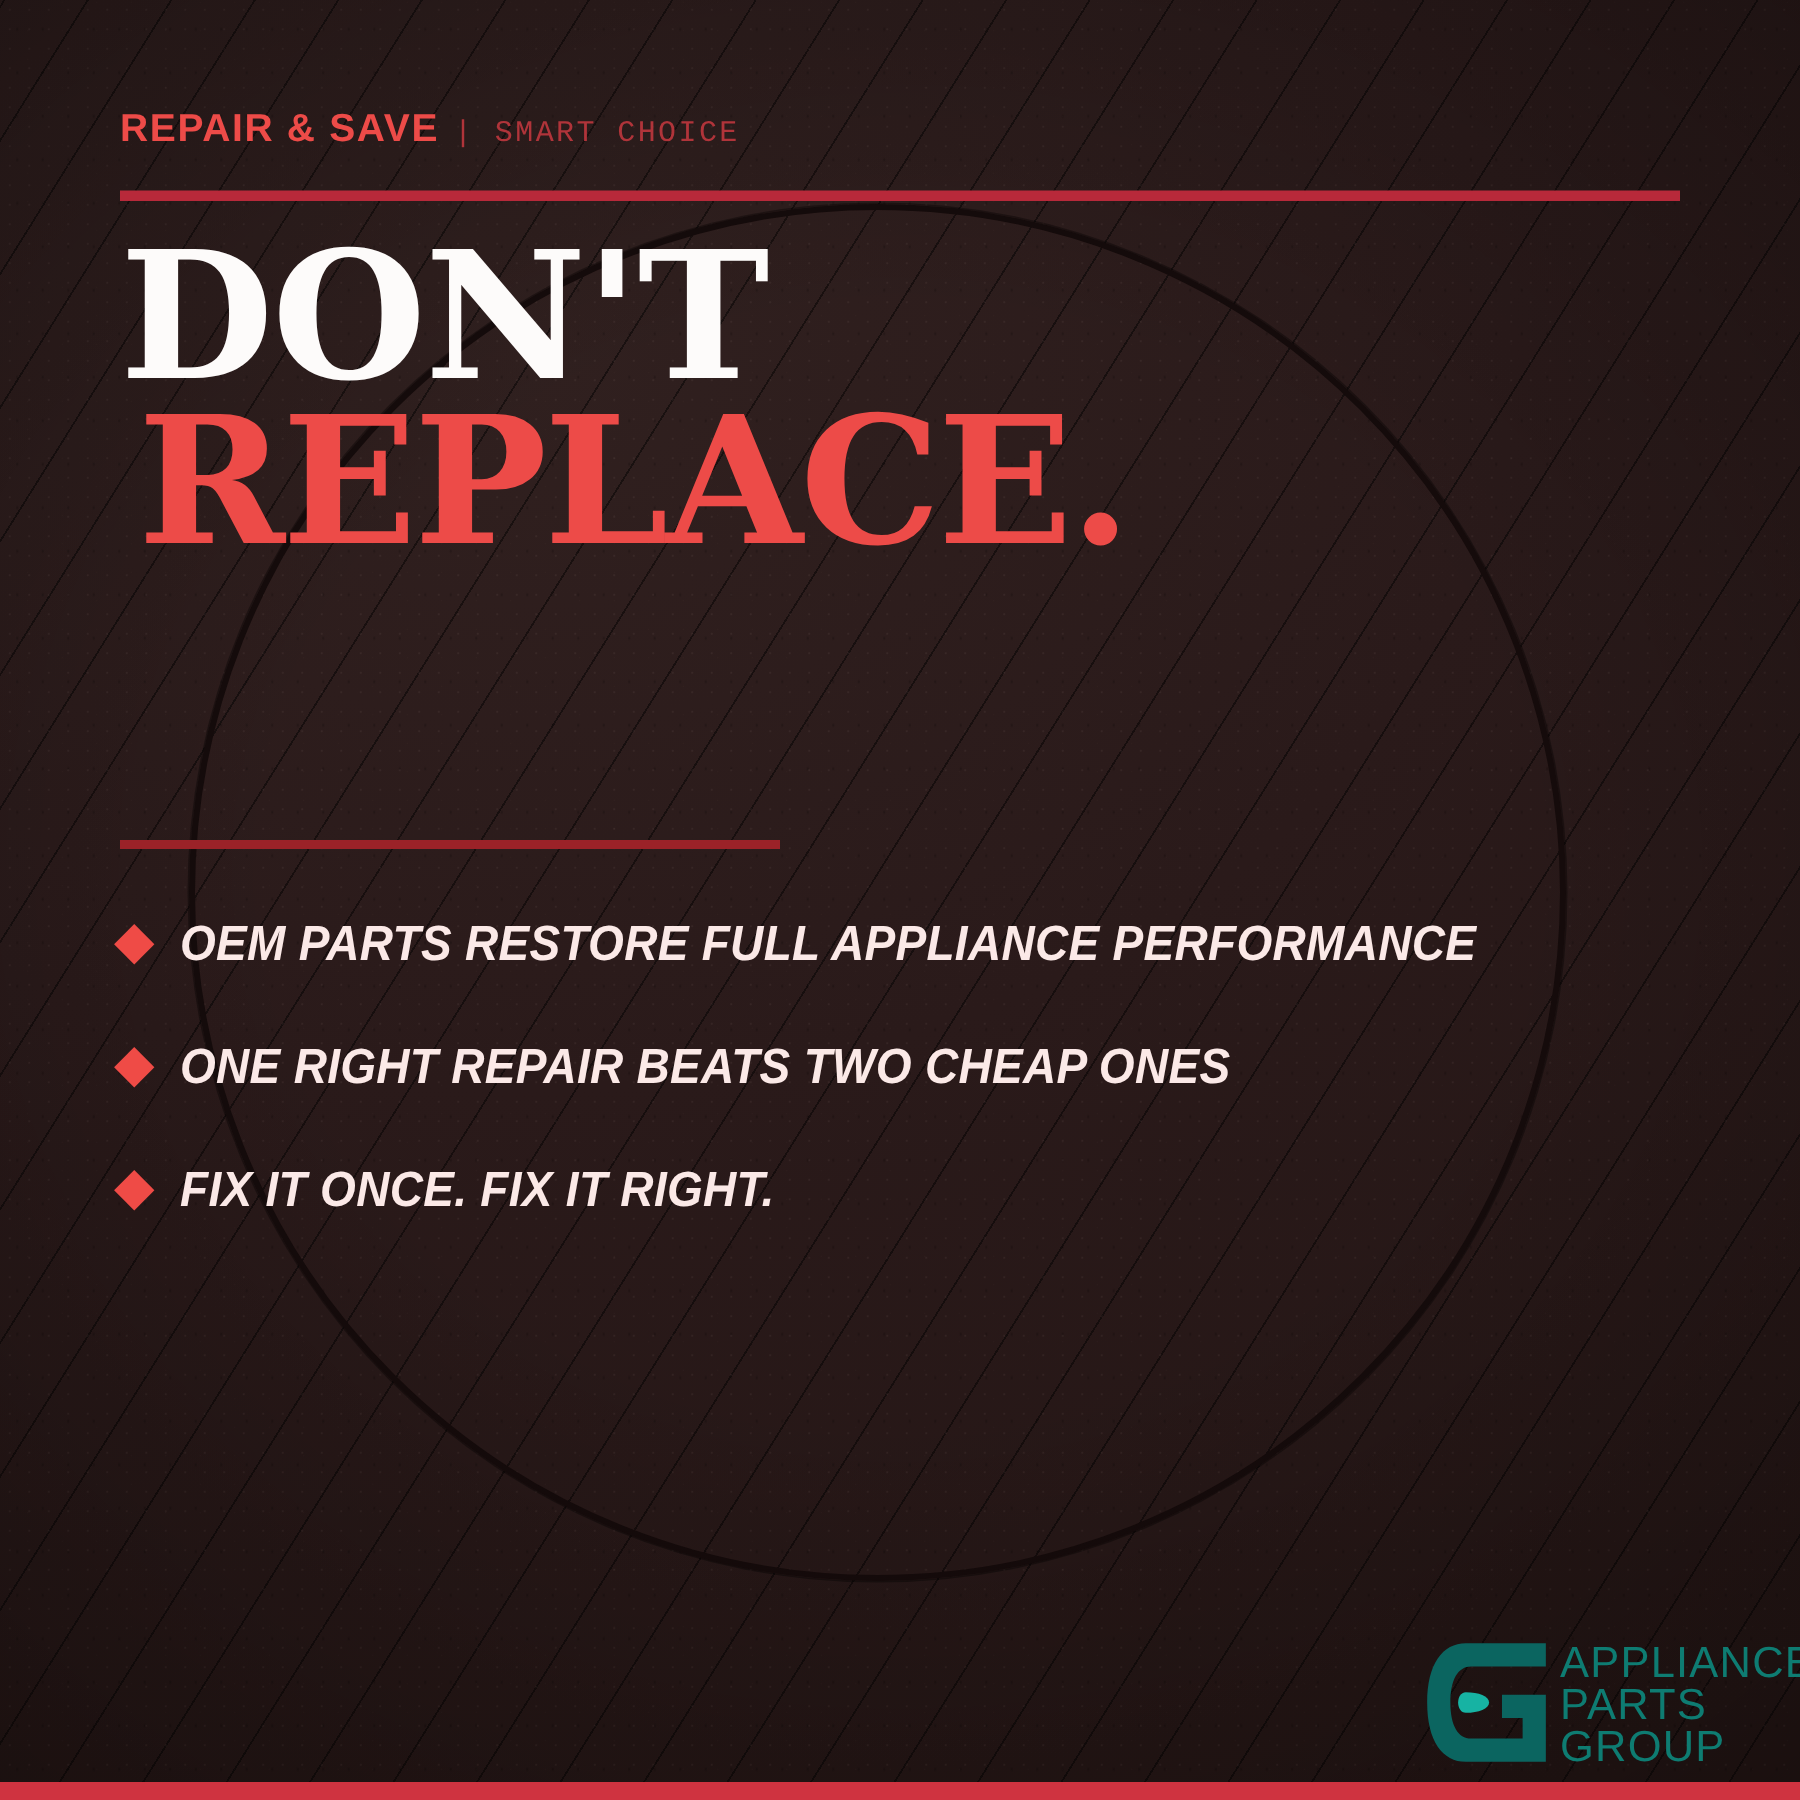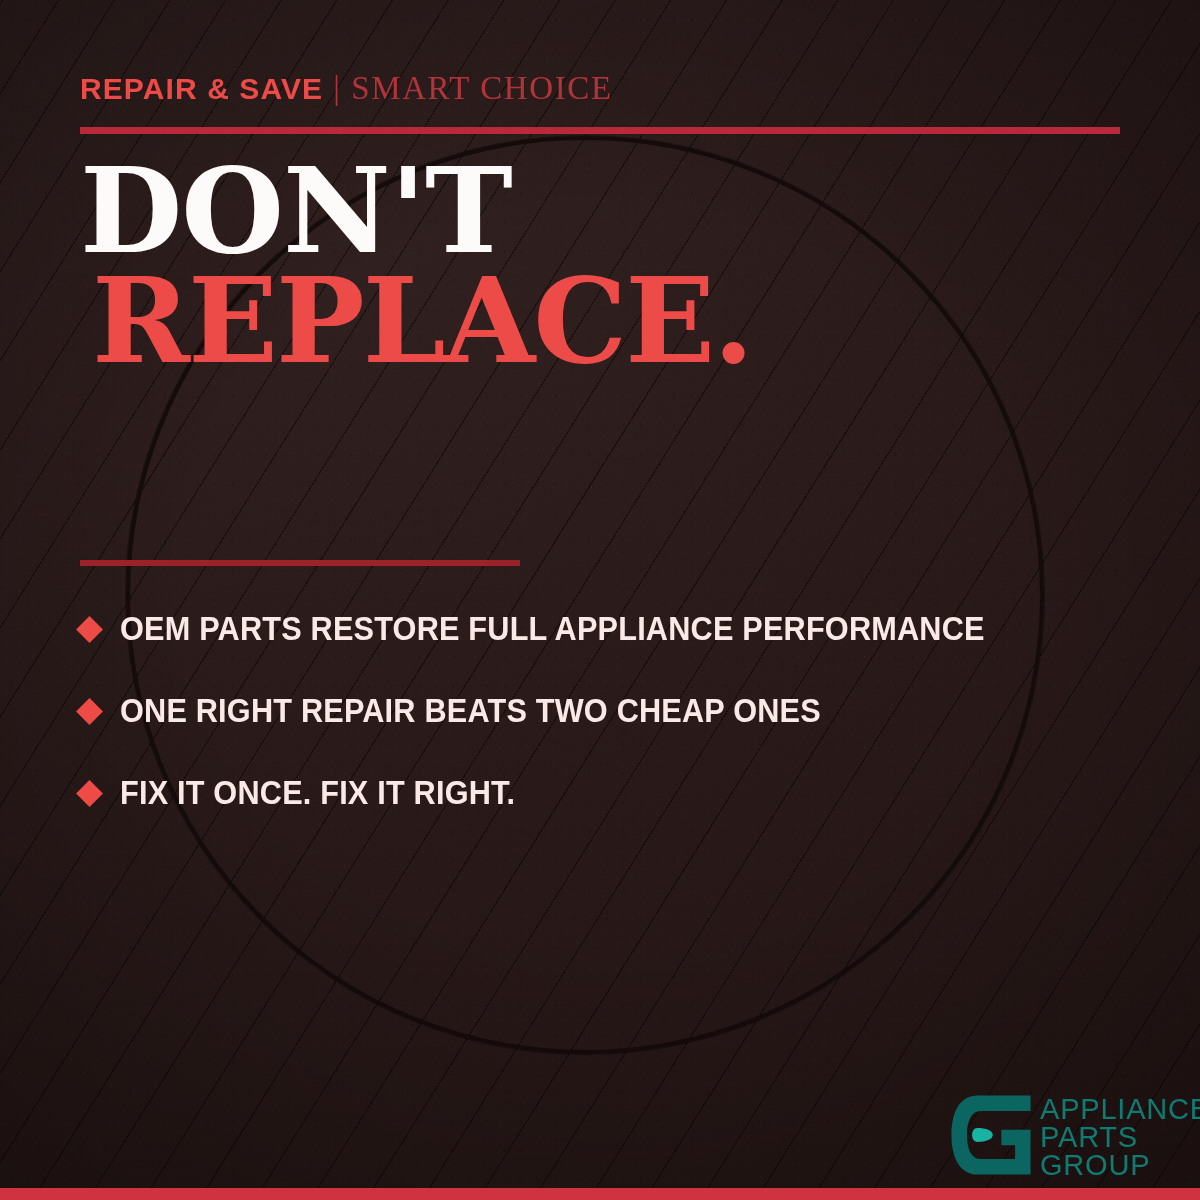--- a/index.html
+++ b/index.html
@@ -75,28 +75,28 @@
   .kicker {
     position: absolute;
     left: 80px;
     top: 72px;
     white-space: nowrap;
     line-height: 1;
   }
   .kicker-strong {
     font-family: "Liberation Sans", sans-serif;
     font-weight: bold;
-    font-size: 30px;
+    font-size: 26px;
     letter-spacing: 1.1px;
     color: #ed4b48;
   }
   .kicker-light {
-    font-family: Liberation Serif, serif;
+    font-family: Liberation Mono, monospace;
     font-weight: normal;
-    font-size: 33px;
+    font-size: 20px;
     letter-spacing: 1.6px;
     color: #b0343a;
     margin-left: 10px;
   }
   .rule-top {
     position: absolute;
     left: 80px;
     top: 127px;
     width: 1040px;
     height: 7px;
@@ -130,20 +130,21 @@
     height: 6px;
     background: #9b2228;
   }
 
   
   .bullets {
     position: absolute;
     left: 80px;
     top: 588px;
     width: 1080px;
+    font-style: italic;
   }
   .bullet-row {
     display: flex;
     align-items: center;
     height: 82px;
   }
   .diamond {
     width: 19px;
     height: 19px;
     background: #ef4b46;

